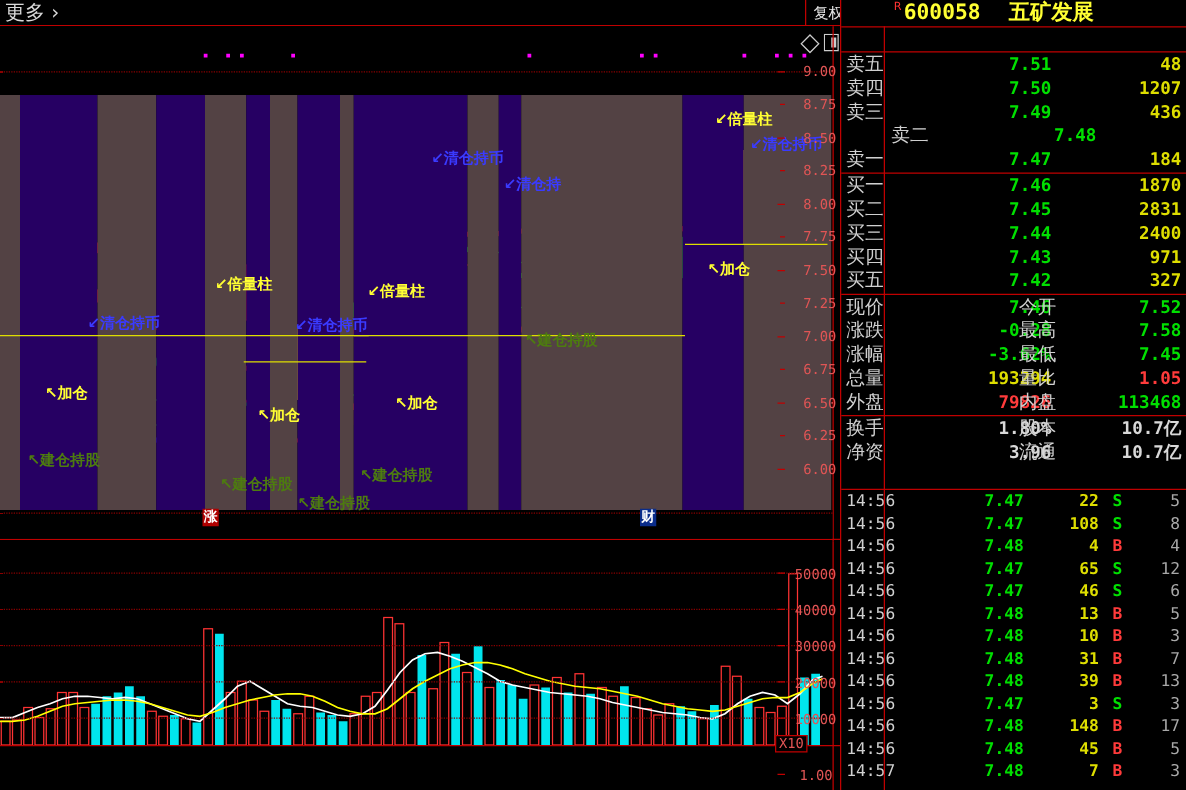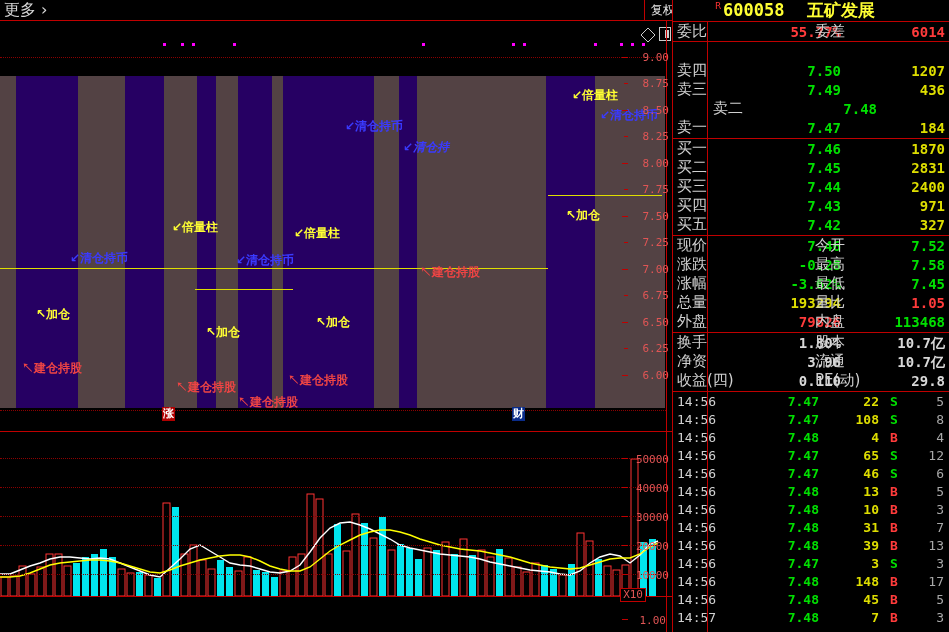--- a/index.html
+++ b/index.html
@@ -32,21 +32,21 @@
 
   .topdot{position:absolute;width:3px;height:3px;background:#ff00ff;}
 
   .badge{position:absolute;font-size:11px;line-height:12px;padding:1px 1px;font-weight:bold;}
   #badge-zhang{background:#b00000;color:#fff;}
   #badge-cai{background:#0a2c8a;color:#fff;}
 
   .ann{position:absolute;font-size:12px;line-height:13px;white-space:nowrap;font-weight:bold;}
   .ann.y{color:#ffff33;}
   .ann.b{color:#3a3aff;}
-  .ann.m{color:#ef4444;font-family:Liberation Serif, serif;}
+  .ann.m{color:#4d7c0f;}
 
   .hline{position:absolute;height:1px;background:#dede00;}
   .x10{position:absolute;border:1px solid #c00000;color:#e05555;font-size:11px;
        line-height:12px;padding:0 2px;background:#000;
        font-family:"DejaVu Sans Mono","Liberation Mono",monospace;}
 
   
   #quote{position:absolute;left:672px;top:0;width:277px;height:632px;background:#000;
          border-left:1px solid #c00000;box-sizing:border-box;}
   #qhead{position:absolute;left:0;top:0;width:276px;height:21px;}
@@ -338,21 +338,21 @@
 
         <div class="hline" style="left:0;top:192px;width:295px;"></div>
         <div class="hline" style="left:195px;top:213px;width:98px;"></div>
         <div class="hline" style="left:283px;top:192px;width:265px;"></div>
         <div class="hline" style="left:548px;top:119px;width:114px;"></div>
 
         <div class="ann b" style="left:70px;top:176px;">↙清仓持币</div>
         <div class="ann y" style="left:172px;top:145px;">↙倍量柱</div>
         <div class="ann y" style="left:294px;top:151px;">↙倍量柱</div>
         <div class="ann b" style="left:236px;top:178px;">↙清仓持币</div>
-        <div class="ann b" style="left:403px;top:65px;font-style:italic;">↙清仓持</div>
+        <div class="ann b" style="left:403px;top:65px;">↙清仓持</div>
         <div class="ann b" style="left:345px;top:44px;">↙清仓持币</div>
         <div class="ann b" style="left:600px;top:33px;">↙清仓持币</div>
         <div class="ann y" style="left:572px;top:13px;">↙倍量柱</div>
         <div class="ann y" style="left:36px;top:232px;">↖加仓</div>
         <div class="ann y" style="left:206px;top:250px;">↖加仓</div>
         <div class="ann y" style="left:316px;top:240px;">↖加仓</div>
         <div class="ann y" style="left:566px;top:133px;">↖加仓</div>
         <div class="ann m" style="left:420px;top:190px;">↖建仓持股</div>
       </div>
 
@@ -521,28 +521,27 @@
 
   <div id="quote">
 
     <div id="qhead">
       <div id="r-mark">R</div>
       <div id="q-code">600058</div>
       <div id="q-name">五矿发展</div>
     </div>
     <div class="qsep" style="top:21px;"></div>
 
-    <div class="qrow" style="top:22px;">
-      <div class="qlab">委比</div>
-      <div class="qmid red">55.77%</div>
-      <div class="qmid2">委差</div>
-      <div class="qval red">6014</div>
-    </div>
     <div class="qsep" style="top:41px;"></div>
 
+    <div class="qrow" style="top:42px;">
+      <div class="qlab">卖五</div>
+      <div class="qmid green">7.51</div>
+      <div class="qval yellow">48</div>
+    </div>
     <div class="qrow" style="top:61px;">
       <div class="qlab">卖四</div>
       <div class="qmid green">7.50</div>
       <div class="qval yellow">1207</div>
     </div>
     <div class="qrow" style="top:80px;">
       <div class="qlab">卖三</div>
       <div class="qmid green">7.49</div>
       <div class="qval yellow">436</div>
     </div>
@@ -621,26 +620,20 @@
       <div class="qlab">换手</div>
       <div class="qmid white">1.80%</div>
       <div class="qmid2">股本</div>
       <div class="qval white">10.7亿</div>
     </div>
     <div class="qrow" style="top:352px;">
       <div class="qlab">净资</div>
       <div class="qmid white">3.96</div>
       <div class="qmid2">流通</div>
       <div class="qval white">10.7亿</div>
-    </div>
-    <div class="qrow" style="top:371px;">
-      <div class="qlab">收益(四)</div>
-      <div class="qmid white">0.110</div>
-      <div class="qmid2">PE(动)</div>
-      <div class="qval white">29.8</div>
     </div>
     <div class="qsep" style="top:391px;"></div>
 
     <div id="ticklist">
       <div class="trow" style="top:394px;">
         <div class="t-time">14:56</div>
         <div class="t-price green">7.47</div>
         <div class="t-vol">22</div>
         <div class="t-side green">S</div>
         <div class="t-cnt">5</div>

